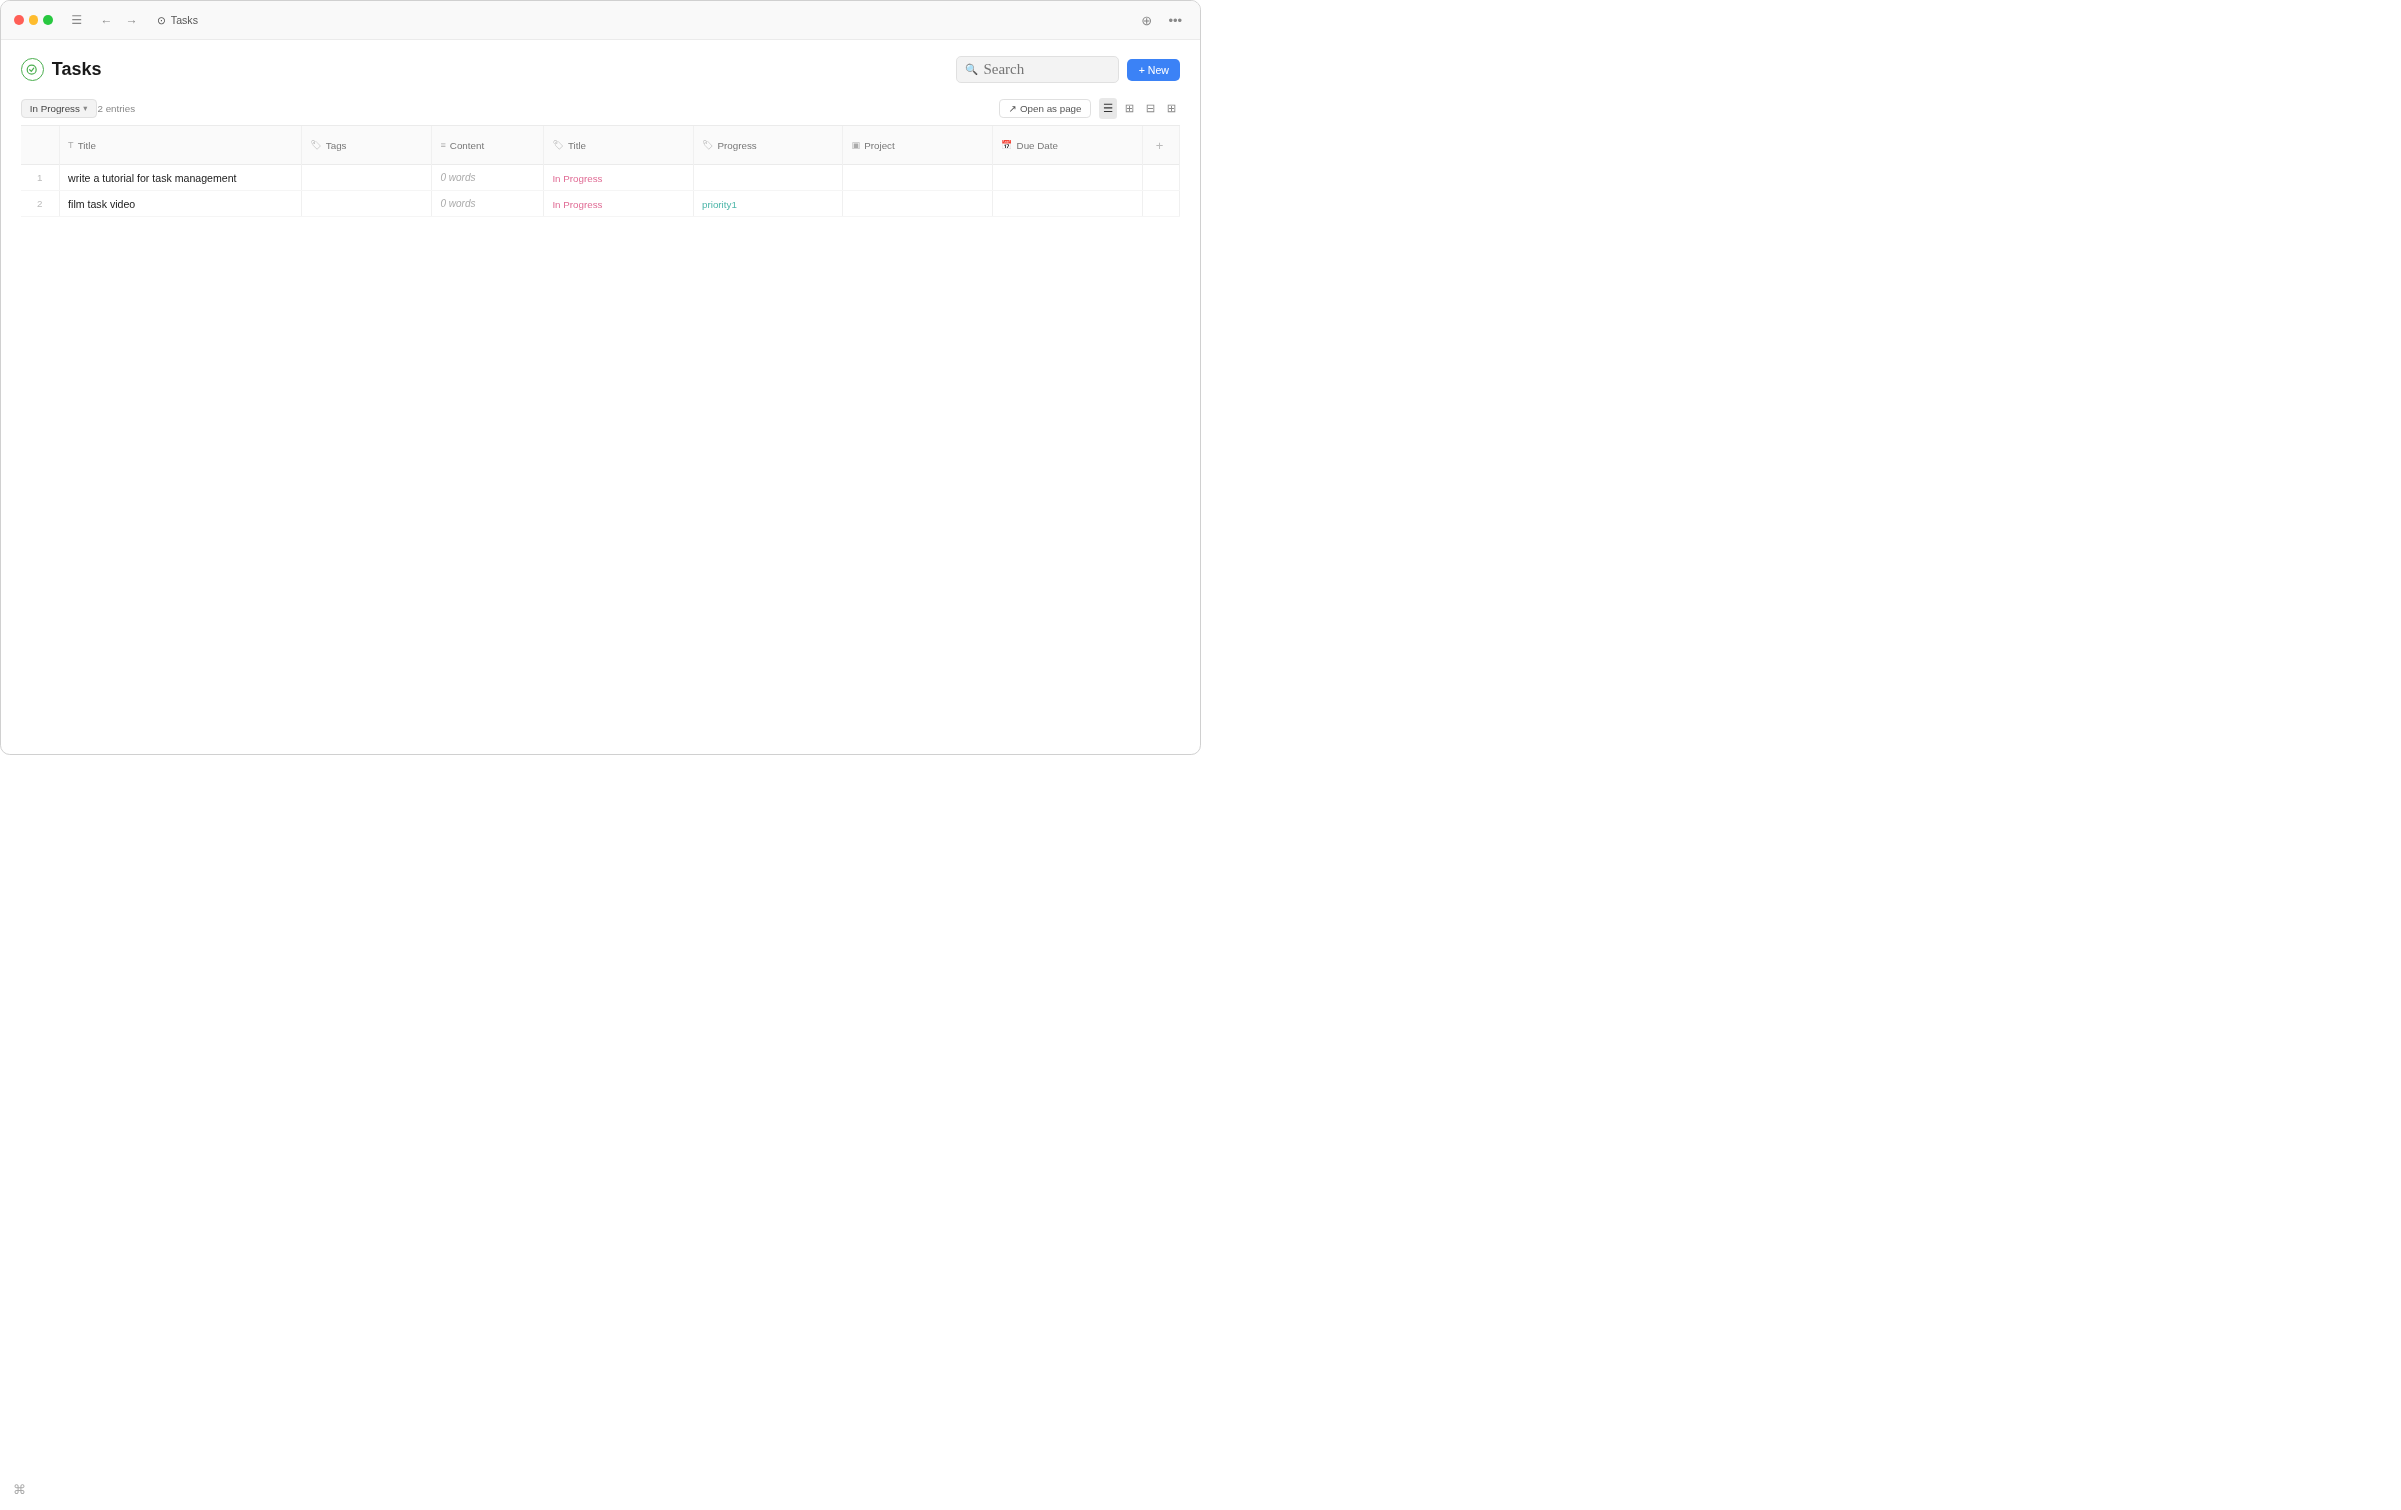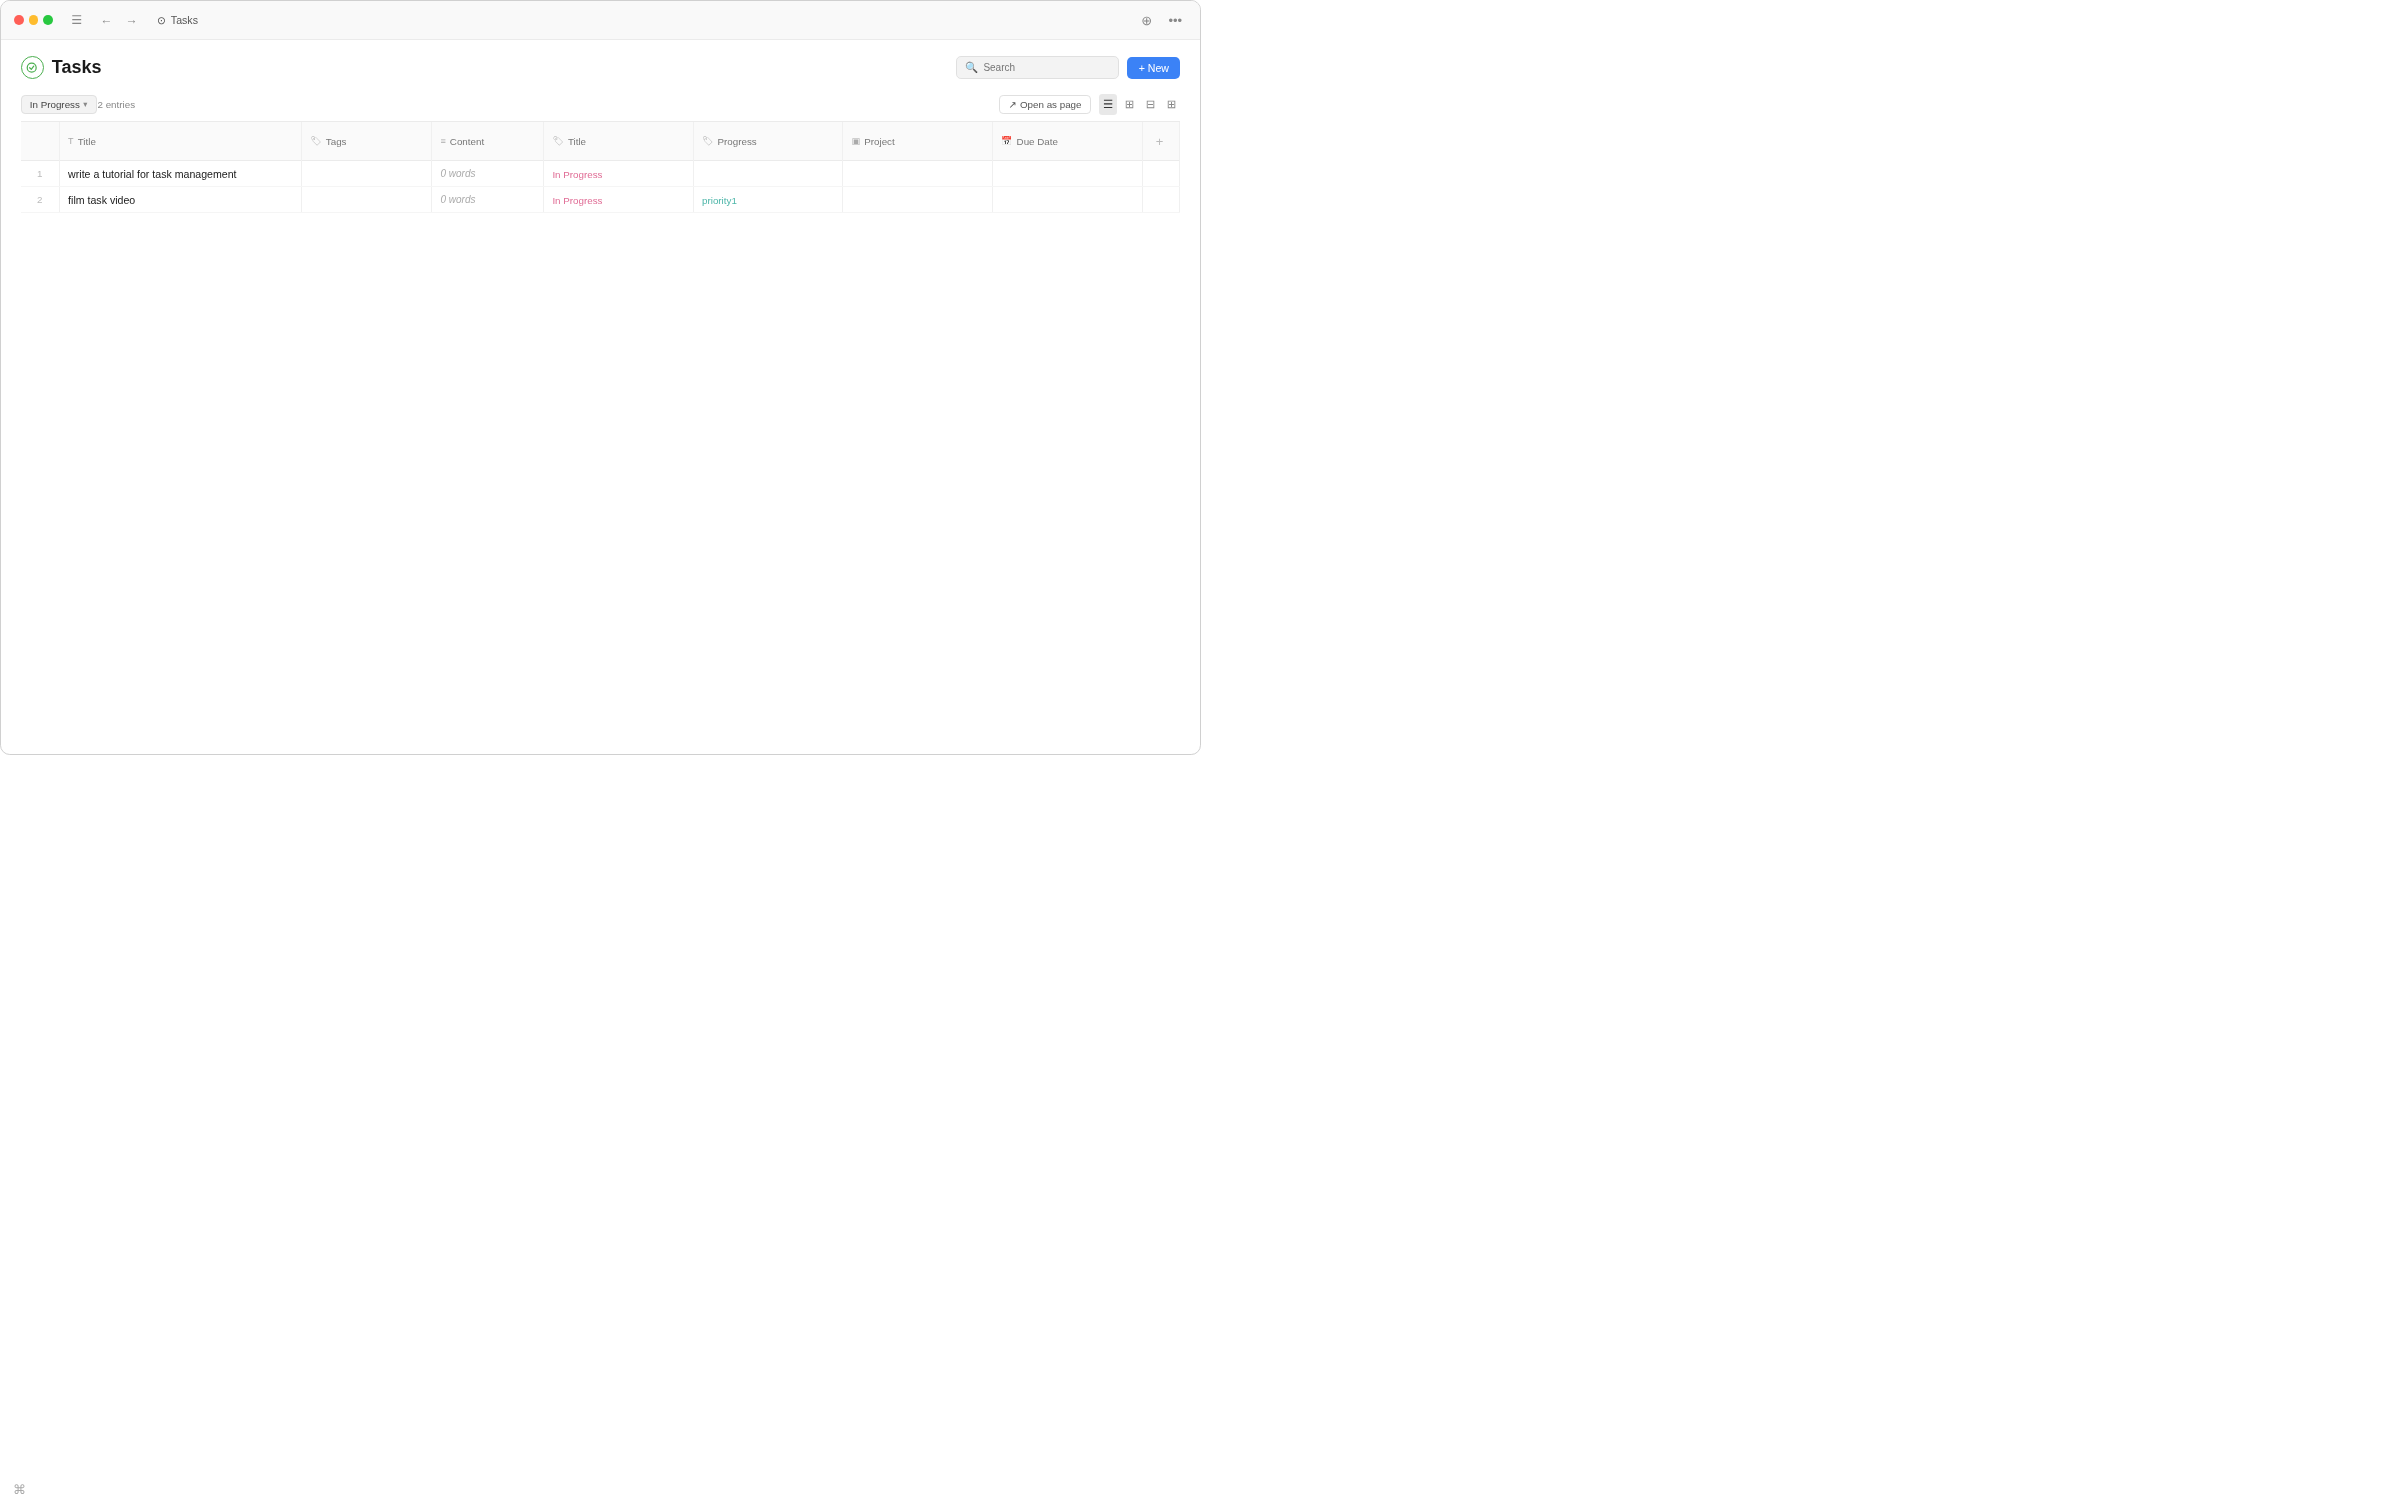--- a/index.html
+++ b/index.html
@@ -128,23 +128,24 @@
       border-radius: 4.9px;
       padding: 4.1px 8.2px;
       gap: 4.9px;
       width: 163px;
     }
     .search-icon { color: #aaa; font-size: 10.6px; }
     .search-input {
       border: none;
       background: transparent;
       outline: none;
-      font-size: 10px;
+      font-size: 15px;
       color: #888;
       width: 100%;
+      font-family: Liberation Serif, serif;
     }
     .new-btn {
       display: flex;
       align-items: center;
       gap: 3.3px;
       background: #3b82f6;
       color: white;
       border: none;
       border-radius: 4.9px;
       padding: 4.9px 11.4px;

